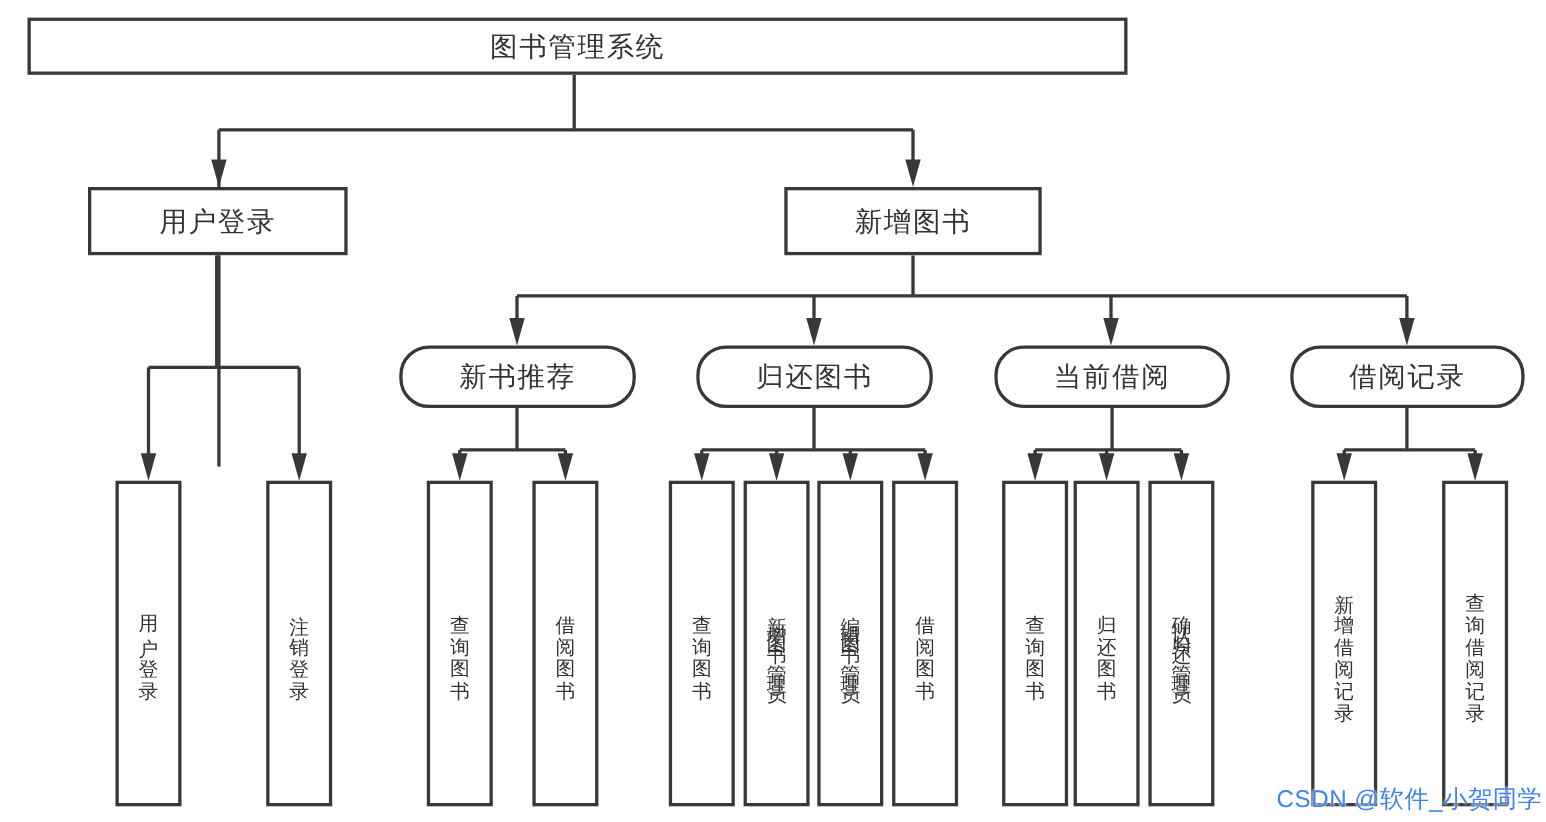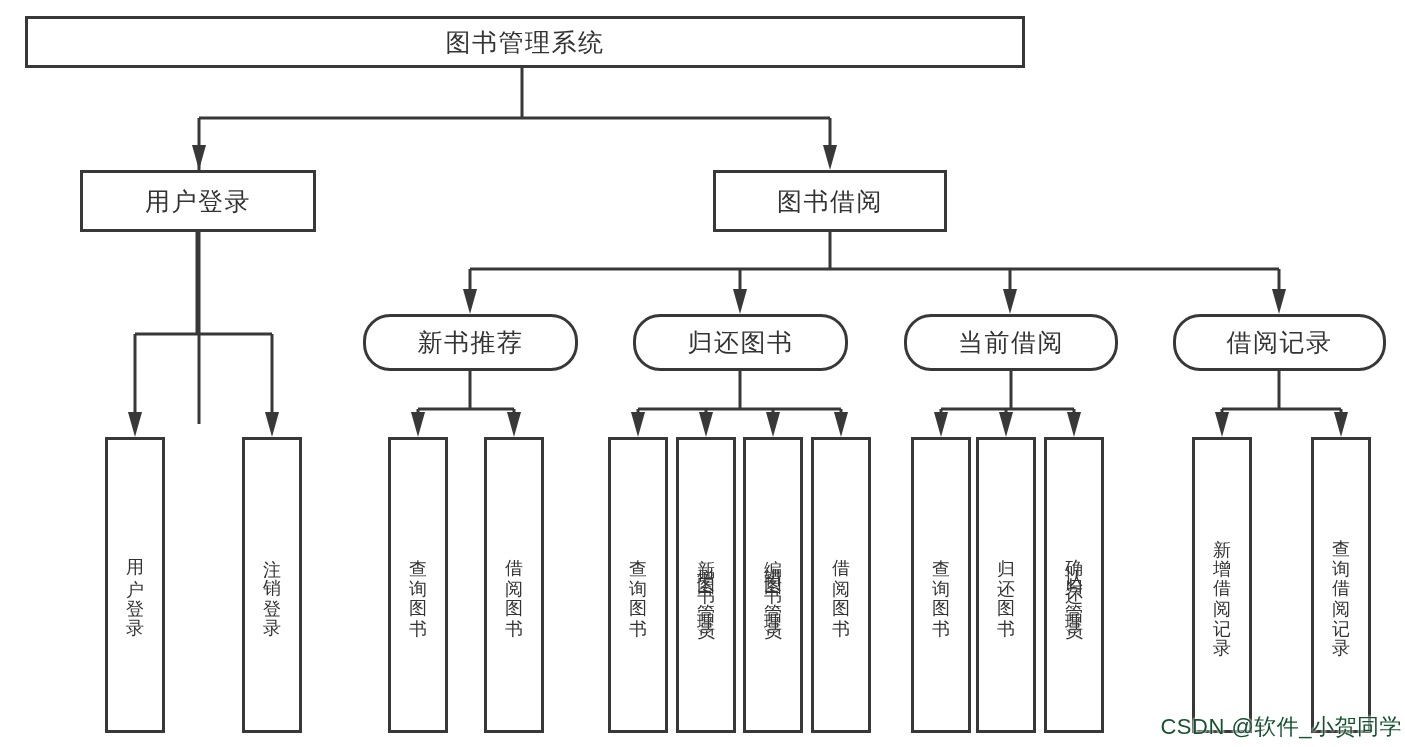--- a/index.html
+++ b/index.html
@@ -9,21 +9,21 @@
   .node{position:absolute;box-sizing:border-box;border:3px solid #383838;background:#fff;
         display:flex;align-items:center;justify-content:center;color:#333;}
   .root{left:25px;top:16px;width:1000px;height:52px;}
   .l2{top:170px;height:62px;}
   .l3{top:314px;height:57px;border-radius:27px;}
   .leaf{top:437px;width:60px;height:296px;}
   .hlabel{font-size:25px;letter-spacing:1.5px;white-space:nowrap;}
   .vlabel{writing-mode:vertical-rl;text-orientation:mixed;font-size:18px;
           line-height:1;letter-spacing:20px;}
   .vlabel.long{letter-spacing:9px;}
-  .watermark{position:absolute;right:3px;bottom:5px;font-size:22px;color:#14532d;
+  .watermark{position:absolute;right:3px;bottom:5px;font-size:22px;color:#3b82f6;
              letter-spacing:0.5px;z-index:5;white-space:nowrap;
              text-shadow:0 0 3px #fff,0 0 3px #fff;}
 </style>
 </head>
 <body>
 
 <div class="canvas">
 
   <svg class="connectors" viewBox="0 0 1405 747" xmlns="http://www.w3.org/2000/svg">
     <g stroke="#383838" stroke-width="3" fill="none">
@@ -59,21 +59,21 @@
   </svg>
 
   <div class="node root">
     <span class="hlabel">图书管理系统</span>
   </div>
 
   <div class="node l2" style="left:80px;width:236px;">
     <span class="hlabel">用户登录</span>
   </div>
   <div class="node l2" style="left:713px;width:234px;">
-    <span class="hlabel">图书借阅</span>
+    <span class="hlabel">新增图书</span>
   </div>
 
   <div class="node l3" style="left:363px;width:215px;">
     <span class="hlabel">新书推荐</span>
   </div>
   <div class="node l3" style="left:633px;width:215px;">
     <span class="hlabel">归还图书</span>
   </div>
   <div class="node l3" style="left:904px;width:214px;justify-content:center;">
     <span class="hlabel">当前借阅</span>

